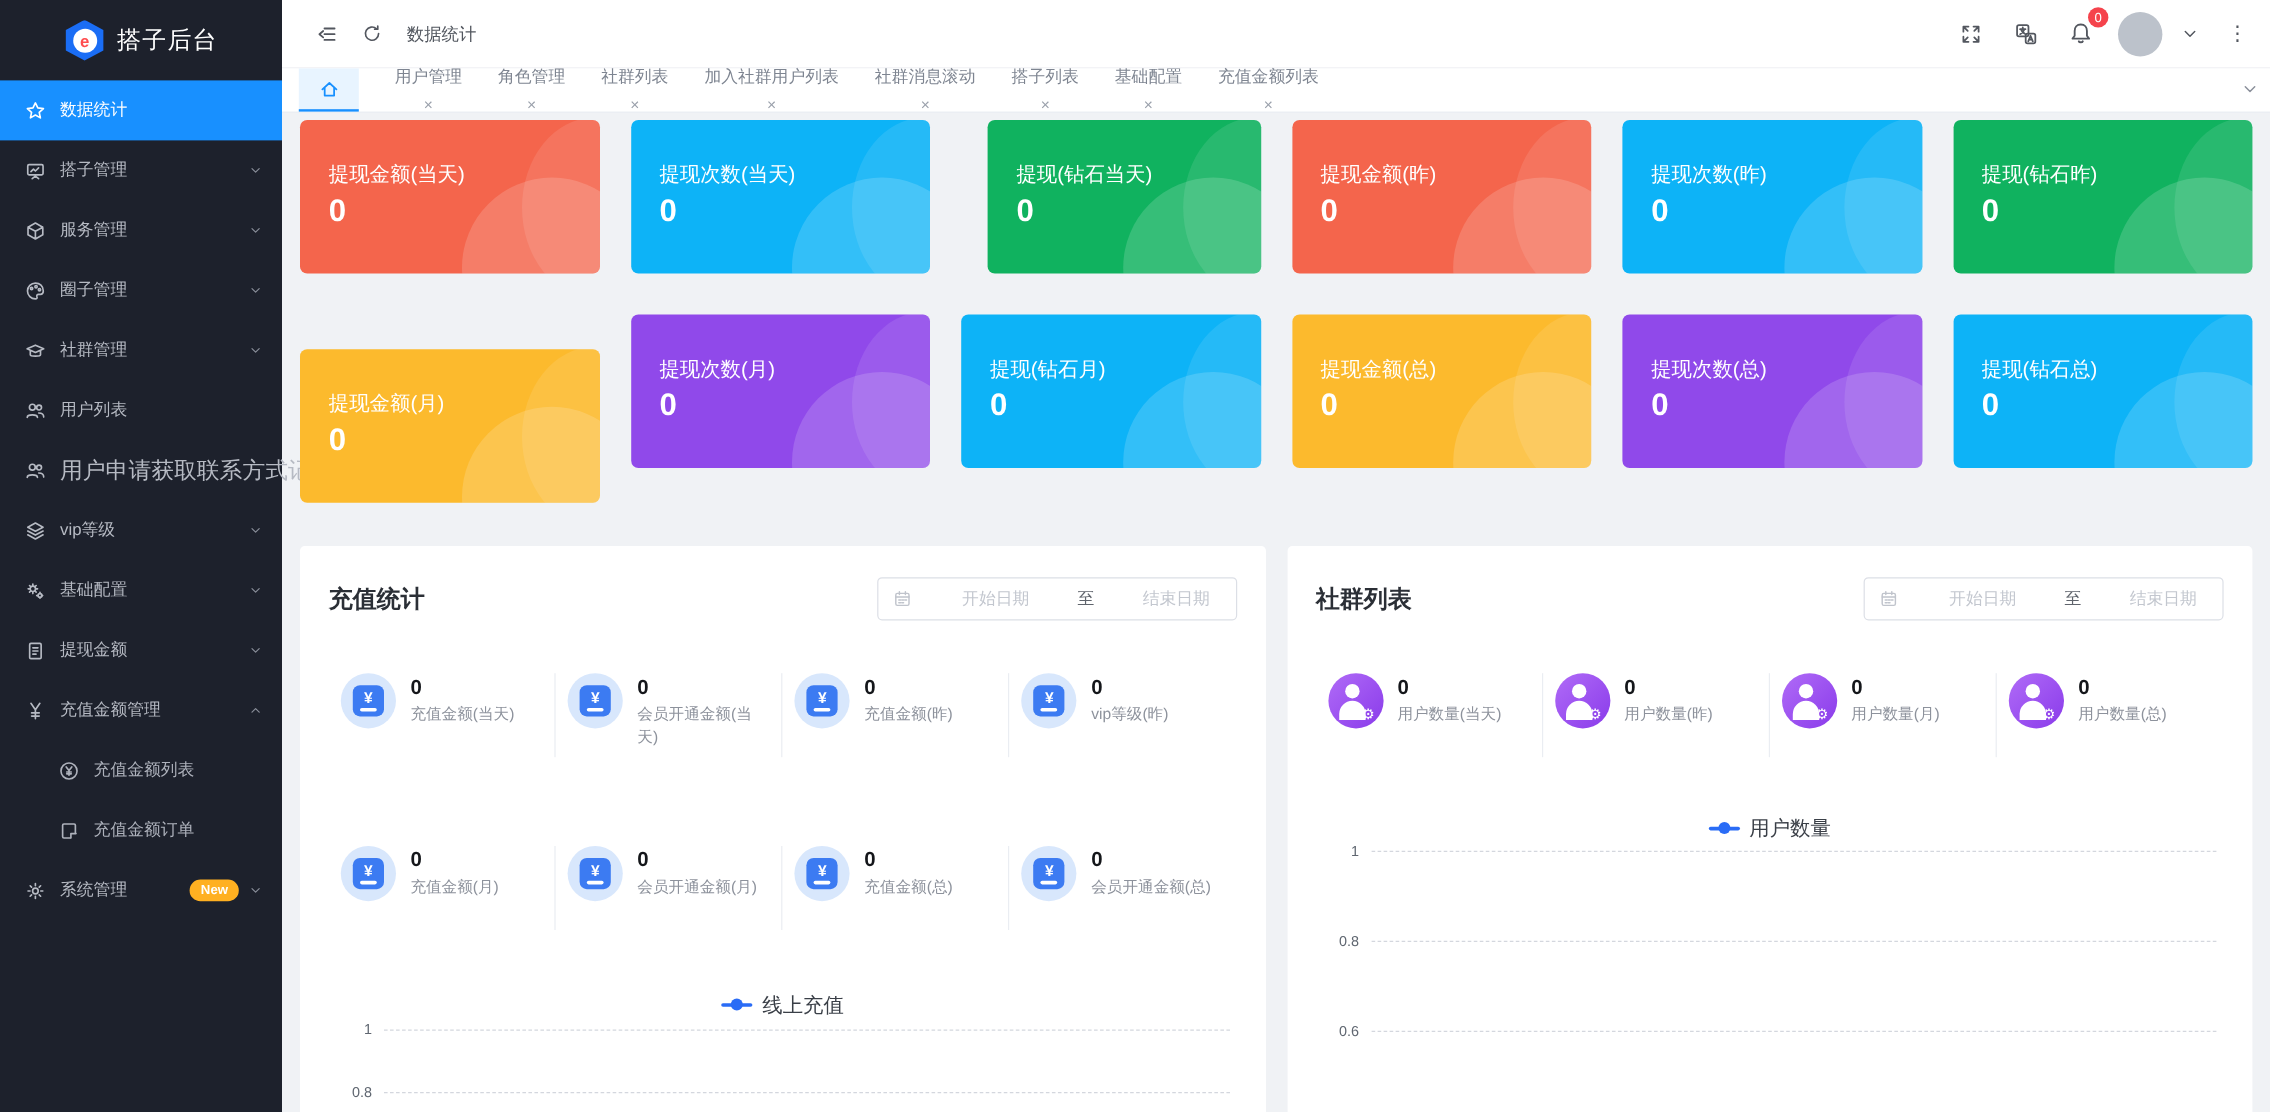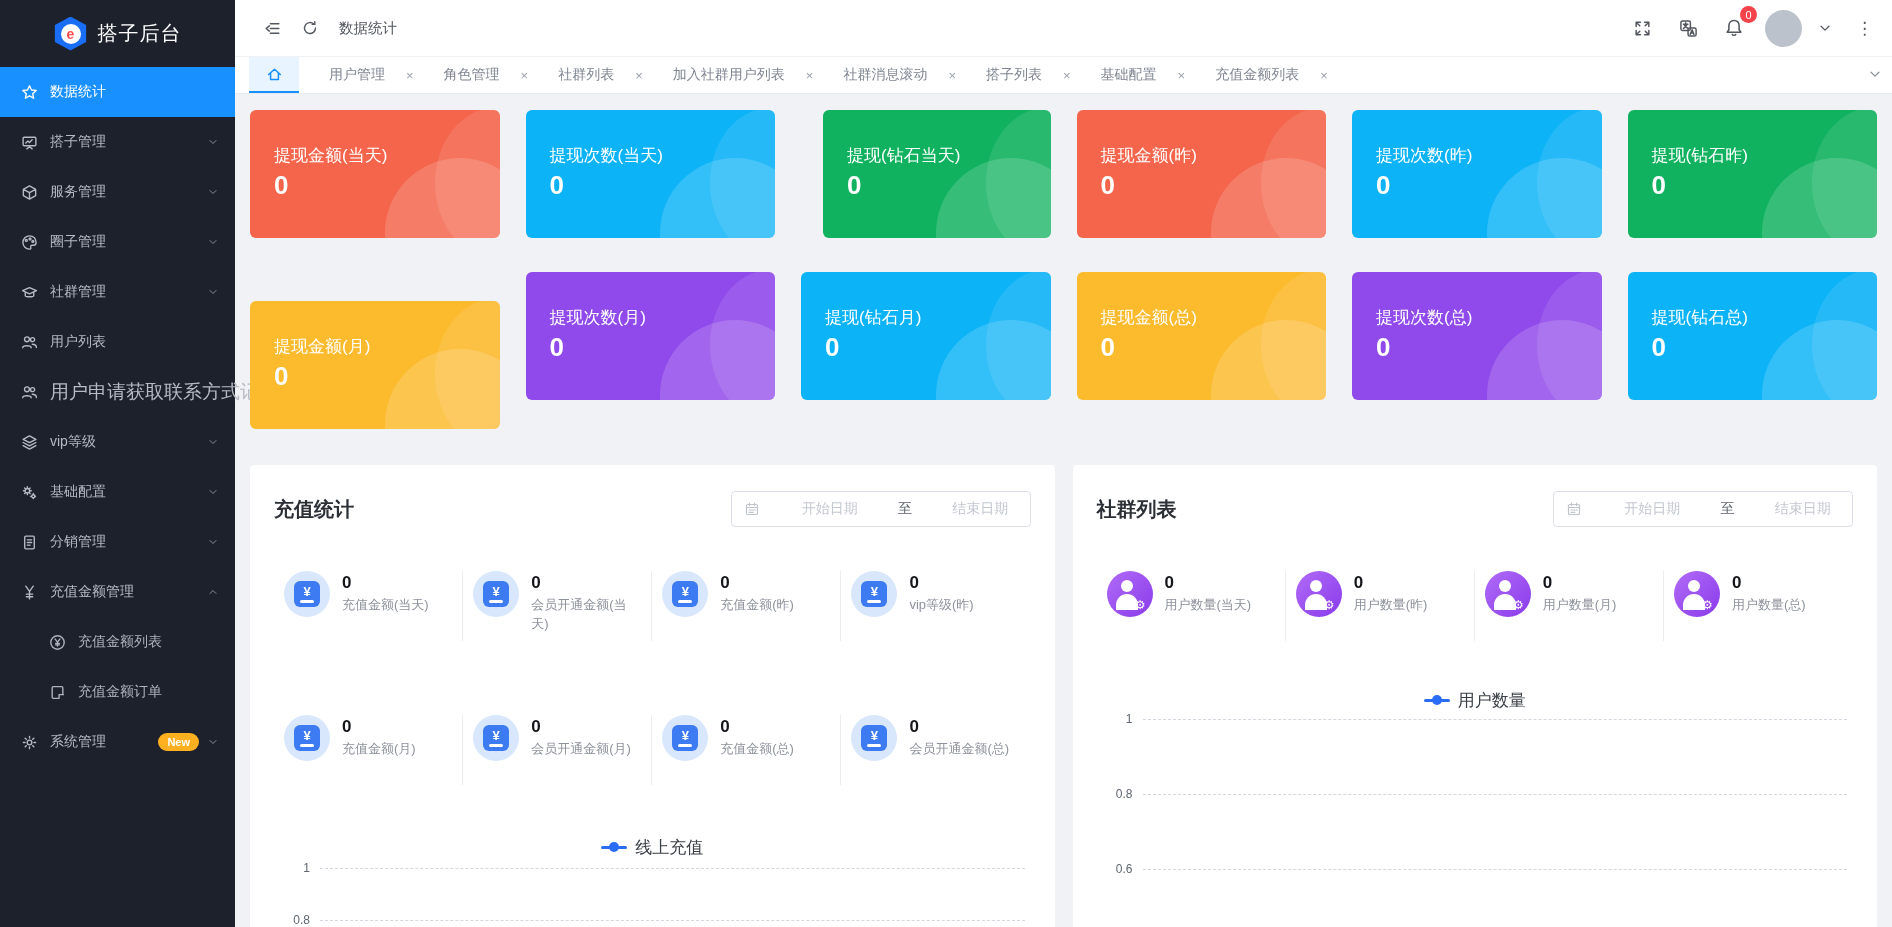--- a/index.html
+++ b/index.html
@@ -33,27 +33,27 @@
   .hd-right { margin-left:auto; display:flex; align-items:center; gap:16px; }
   .bell-wrap { position:relative; }
   .bell-badge { position:absolute; top:-7px; right:-8px; background:#f5434c; color:#fff; font-size:11px; min-width:17px; height:17px; border-radius:9px; display:flex; align-items:center; justify-content:center; padding:0 4px; }
   .avatar { width:37px; height:37px; border-radius:50%; background:#bcc2cb; }
   .kebab { color:#53575f; font-size:17px; letter-spacing:0; width:14px; text-align:center; cursor:pointer; }
 
   
   .tabbar { height:37px; background:#fff; border-bottom:1px solid #e7eaf0; display:flex; align-items:center; padding-left:14px; position:relative; }
   .tab-home { height:36px; width:50px; background:#e8f4ff; border-bottom:2px solid #1890ff; display:flex; align-items:center; justify-content:center; color:#1890ff; cursor:pointer; }
   .tab-home svg { stroke:#1890ff; fill:none; stroke-width:1.4; stroke-linejoin:round; stroke-linecap:round; }
-  .tab { margin-left:30px; display:flex; align-items:center; gap:21px; font-size:14px; color:#7e8591; cursor:pointer; }
+  .tab { margin-left:30px; display:flex; align-items:center; gap:7px; font-size:14px; color:#7e8591; cursor:pointer;flex-direction:column; }
   .tab .x { color:#9aa0ab; font-size:13px; }
   .tab-overflow { position:absolute; right:10px; top:10px; color:#8a8f9a; display:flex; cursor:pointer; }
   .tab-overflow svg { stroke:currentColor; fill:none; stroke-width:1.4; stroke-linecap:round; stroke-linejoin:round; }
 
   
-  .content { flex:1; padding:16px 15px; overflow:hidden; }
+  .content { flex:1; padding:6px 15px; overflow:hidden; }
   .cards-grid { display:grid; grid-template-columns:repeat(6,1fr); column-gap:26px; row-gap:34px; }
   .scard { height:128px; border-radius:6px; color:#fff; padding:22px 24px; position:relative; overflow:hidden; cursor:default; }
   .scard .sc-title { font-size:17px; margin-top:12px; position:relative; z-index:1; }
   .scard .sc-value { font-size:26px; font-weight:bold; margin-top:3px; position:relative; z-index:1; }
   .deco1,.deco2 { position:absolute; border-radius:50%; background:rgba(255,255,255,0.16); }
   .deco1 { width:150px; height:150px; right:-35px; bottom:-70px; }
   .deco2 { width:120px; height:150px; right:-55px; bottom:-20px; background:rgba(255,255,255,0.10); }
 
   .panels { display:flex; gap:18px; margin-top:36px; }
   .panel { flex:1; background:#fff; border-radius:4px; padding:26px 24px 0 24px; height:620px; min-width:0; }
@@ -232,21 +232,21 @@
         </span>
     </div>
 
     <div class="menu-item">
       <span class="mi-icon">
           <svg width="17" height="17" viewBox="0 0 16 16">
             <rect x="3.5" y="2" width="9" height="12" rx="1"></rect>
             <path d="M6 5.5 h4 M6 8 h4 M6 10.5 h2.5"></path>
           </svg>
         </span>
-      <span>分销管理</span>
+      <span>提现金额</span>
       <span class="mi-chevron">
           <svg width="12" height="12" viewBox="0 0 16 16">
             <path d="M4 6 L8 10 L12 6"></path>
           </svg>
         </span>
     </div>
 
     <div class="menu-item">
       <span class="mi-icon">
           <svg width="17" height="17" viewBox="0 0 16 16">

